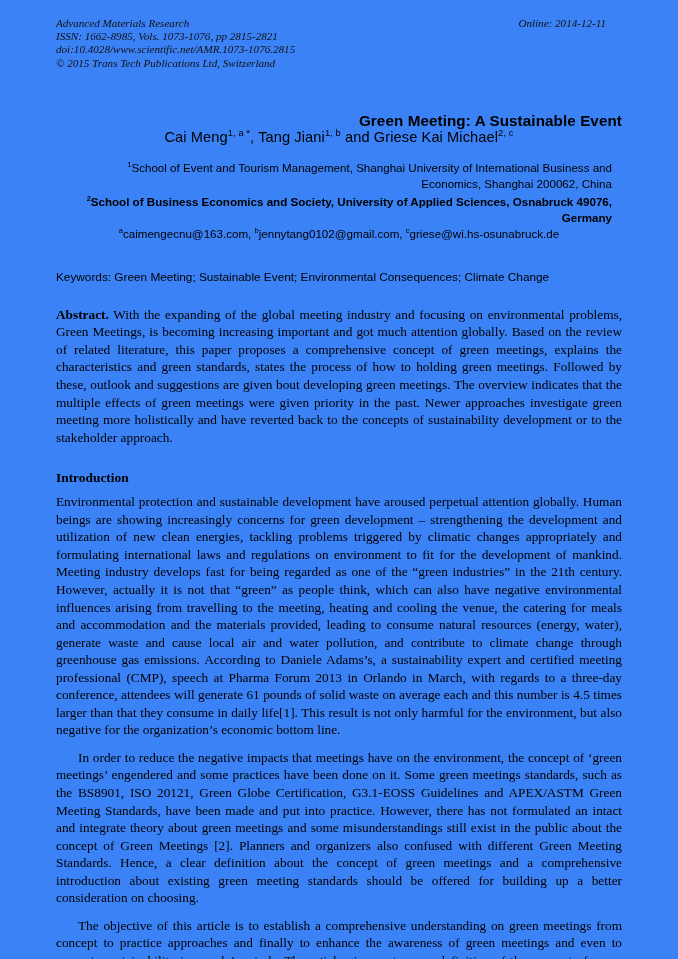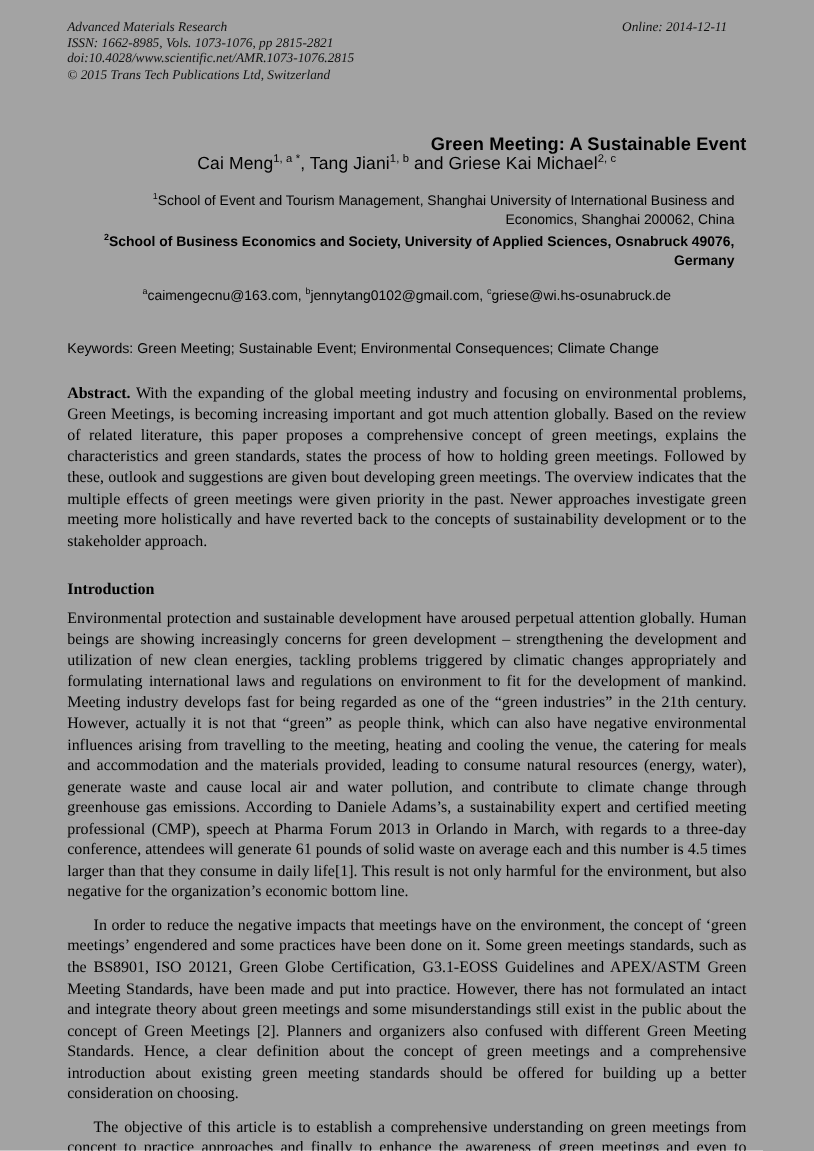--- a/index.html
+++ b/index.html
@@ -13,21 +13,21 @@
     overflow: hidden;
     font-family: "Liberation Serif", serif;
     color: #000000;
   }
   .page {
     position: relative;
     width: 678px;
     height: 959px;
     box-sizing: border-box;
     padding: 17px 56px 0 56px;
-    background: #a3a3a3;
+    background: #3b82f6;
   }
 
   
   .journal-header {
     position: relative;
     font-family: "Liberation Serif", serif;
     font-style: italic;
     font-size: 11.1px;
     line-height: 13.2px;
     color: #111;
@@ -71,21 +71,20 @@
     text-align: right;
     margin-top: 15px;
     padding: 0 10px;
   }
   .affil.second { margin-top: 1px; font-weight: bold; }
   .emails {
     font-family: "Liberation Sans", sans-serif;
     font-size: 11.6px;
     line-height: 16.4px;
     text-align: center;
-    margin-top: 13px;
   }
 
   
   .keywords {
     font-family: "Liberation Sans", sans-serif;
     font-size: 11.8px;
     line-height: 16px;
     margin-top: 26px;
     text-align: left;
   }

